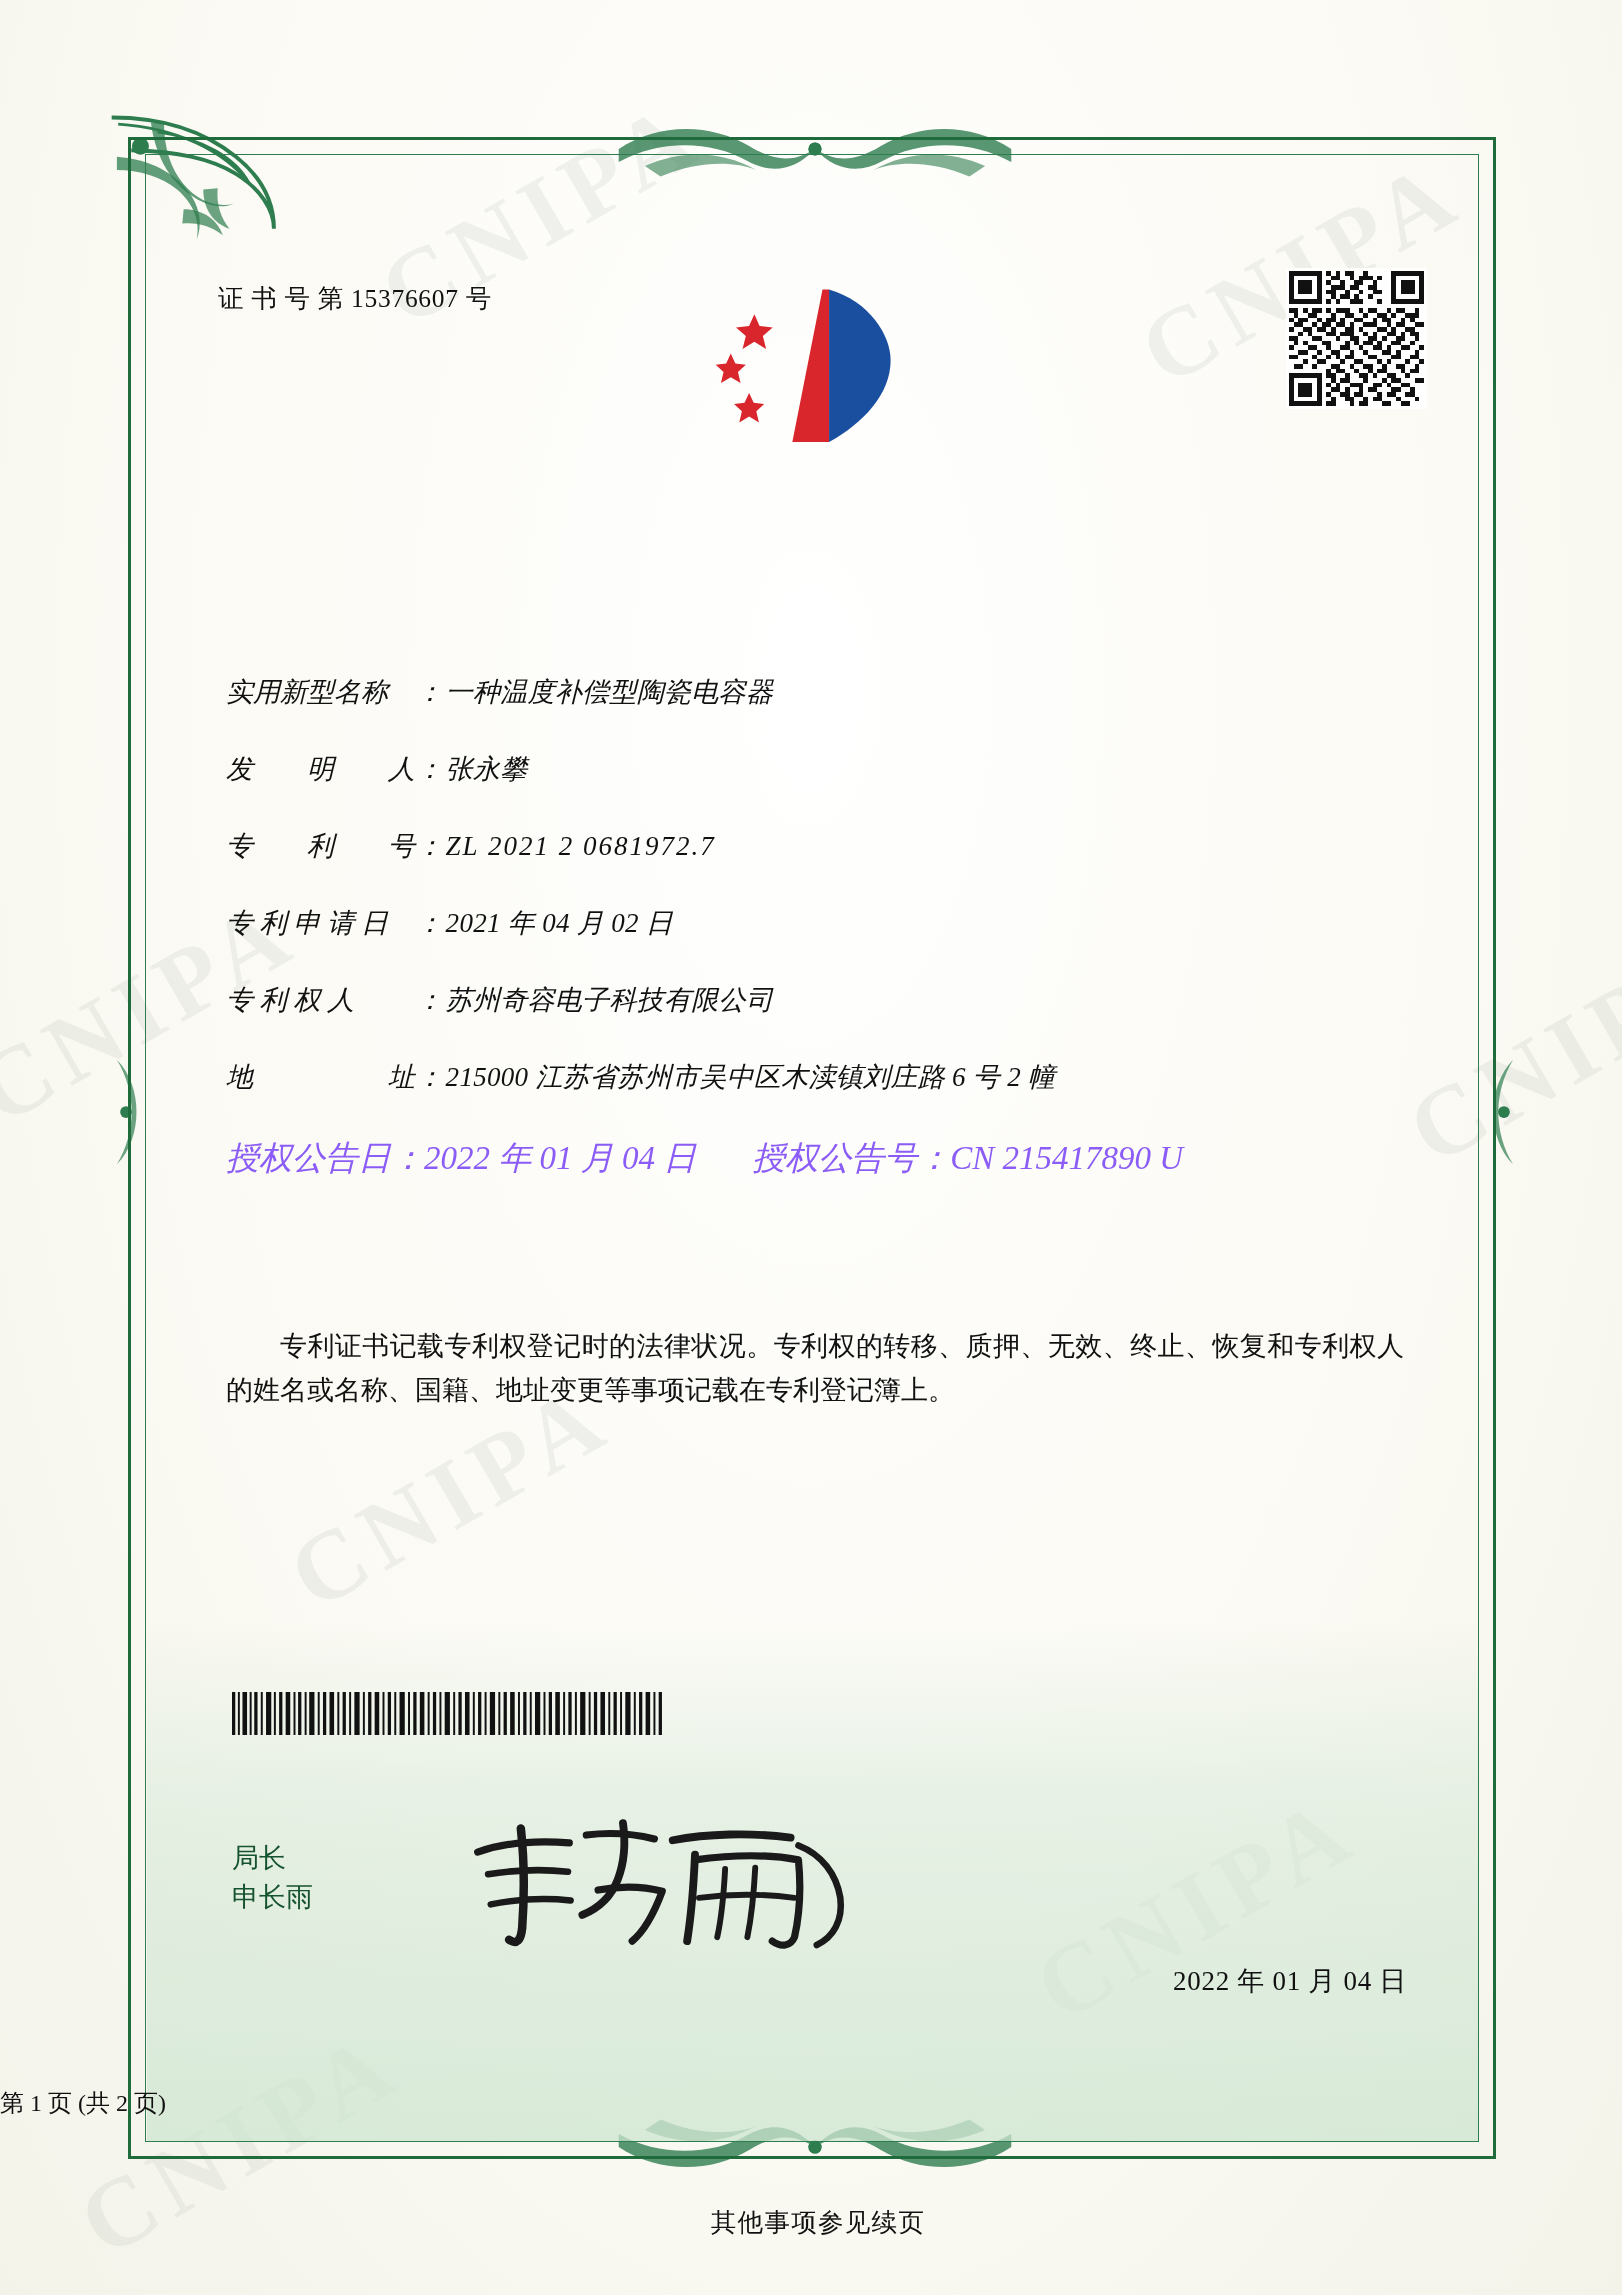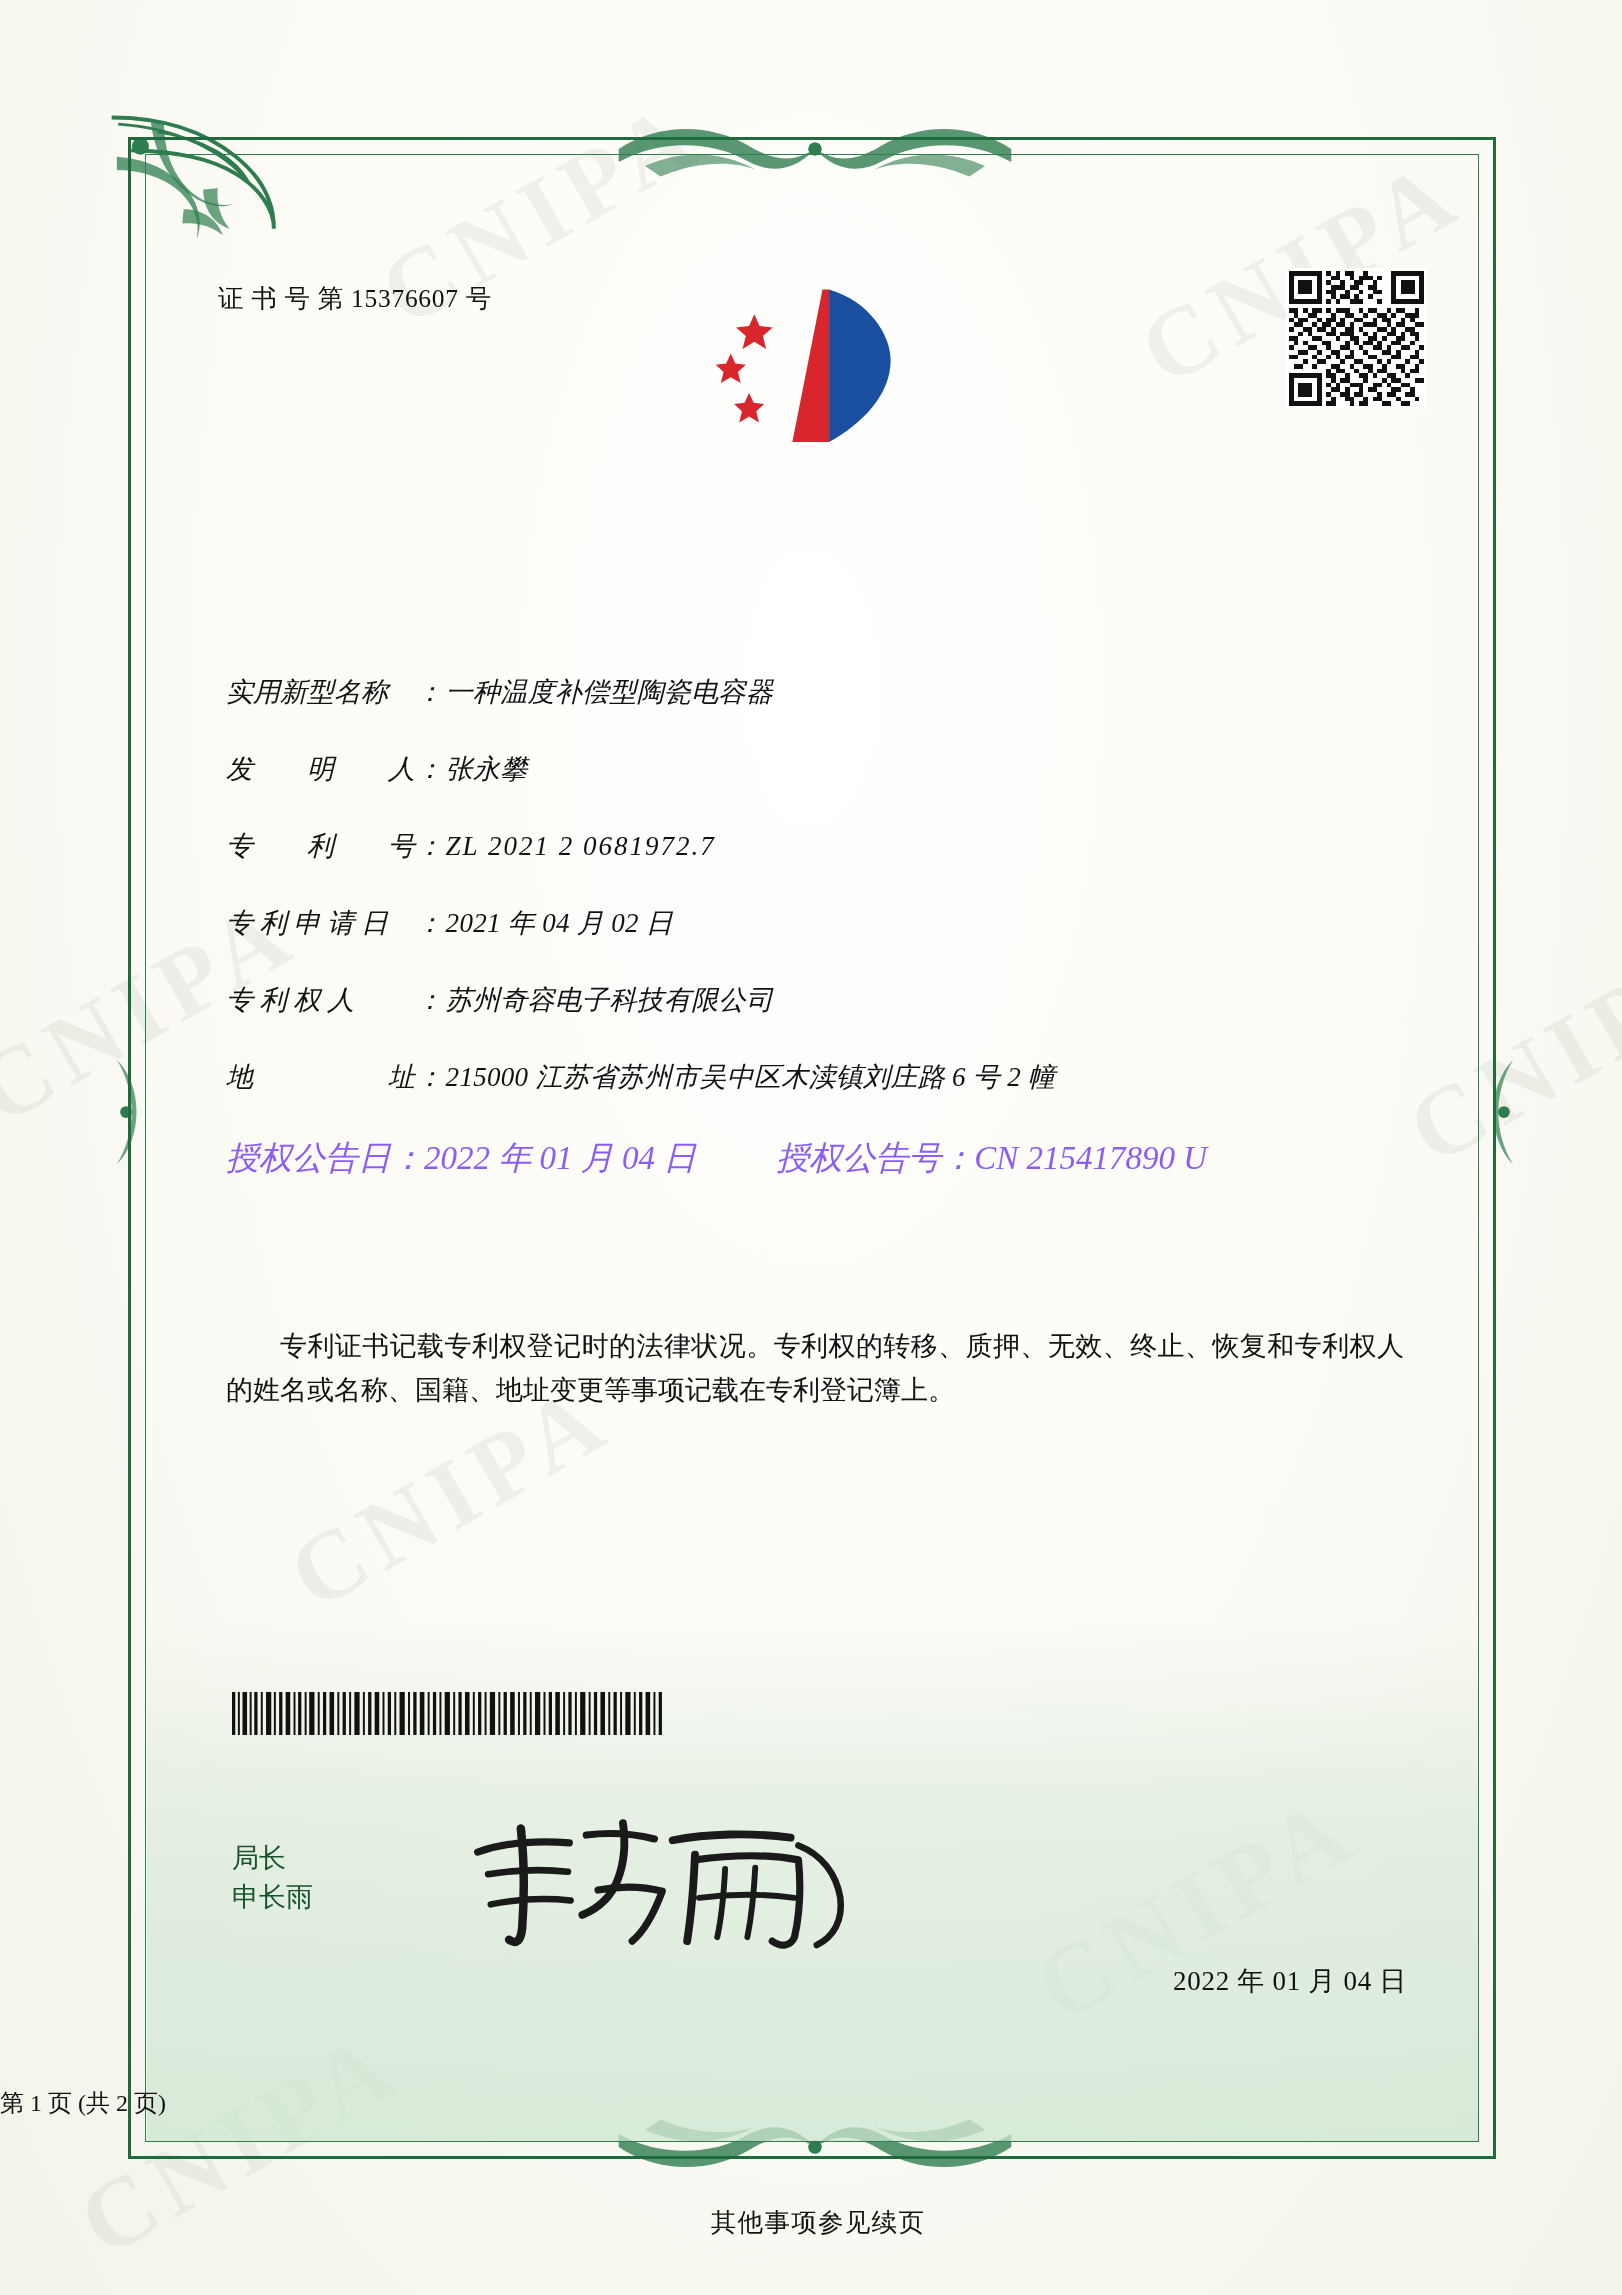--- a/index.html
+++ b/index.html
@@ -139,21 +139,21 @@
 
   .pubrow {
     display: flex;
     align-items: center;
     font-size: 33px;
     color: #8b5cf6;
     margin-bottom: 33px;
     white-space: nowrap;
   }
   .pubrow .second {
-    margin-left: 80px;
+    margin-left: 56px;
   }
 
   
   .paras {
     position: absolute;
     left: 226px;
     top: 1325px;
     width: 1178px;
     font-size: 27px;
     line-height: 1.62;

